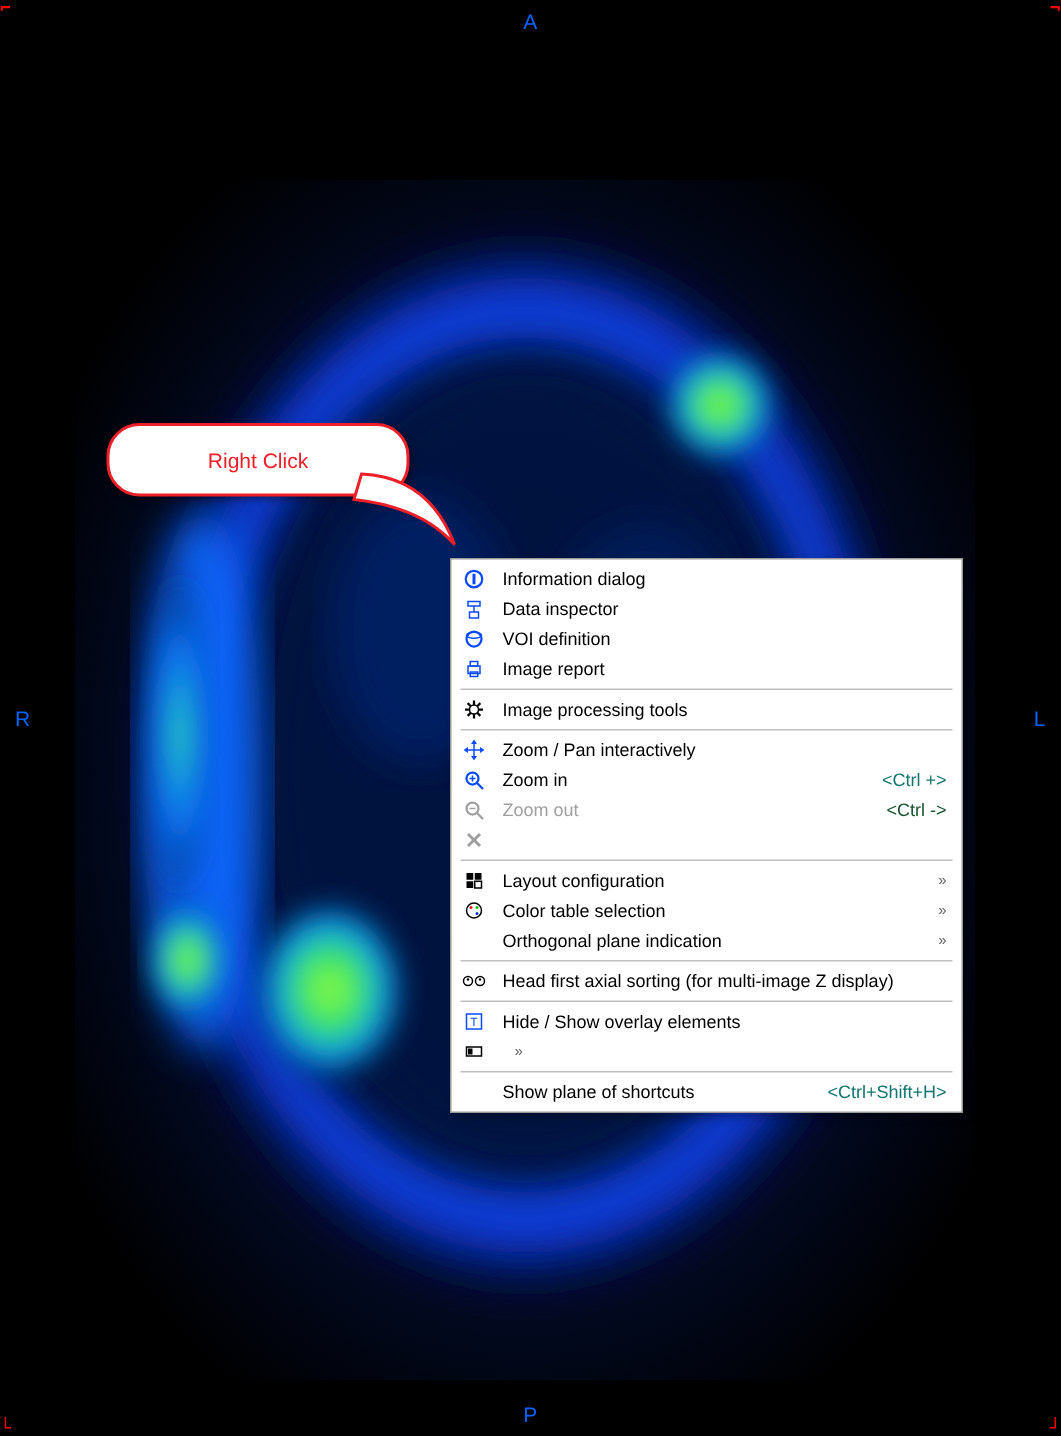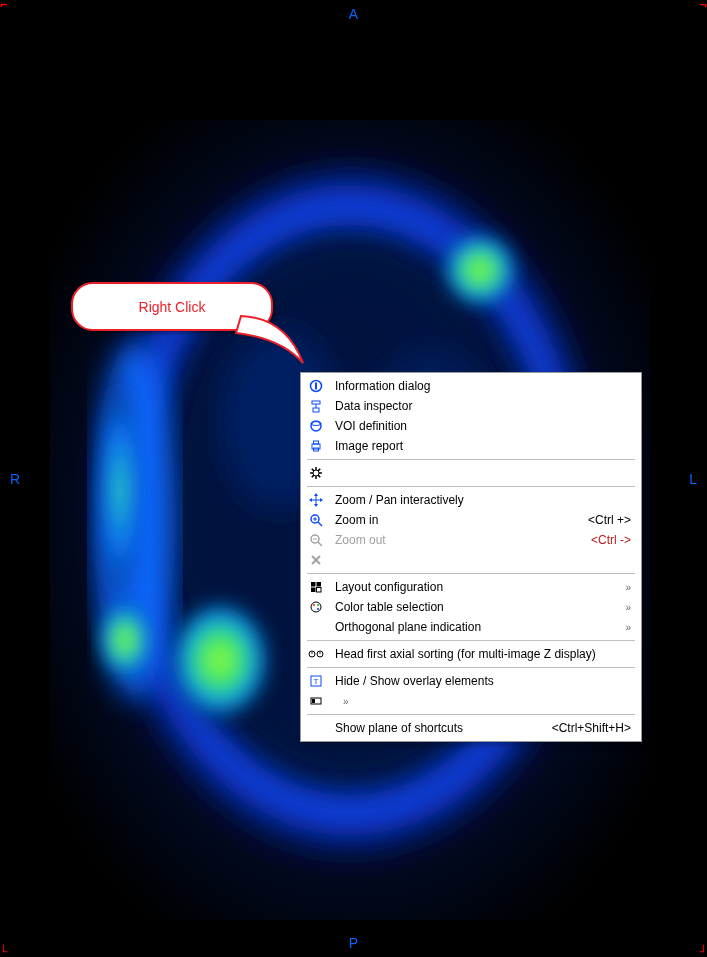--- a/index.html
+++ b/index.html
@@ -21,22 +21,22 @@
   
   .callout{position:absolute;left:71px;top:282px;width:210px;height:95px}
   .callout .bubble{width:198px;height:45px;border:2px solid #ec2029;background:#fff;border-radius:22px;box-shadow:2px 2px 4px rgba(0,0,0,.4);display:flex;align-items:center;justify-content:center;color:#ec2029;font-size:14px;font-weight:400}
   .callout svg.tail{position:absolute;left:160px;top:26px;width:85px;height:65px}
   
   .ctx{position:absolute;left:300px;top:372px;width:340px;background:#fff;border:1px solid #999;box-shadow:3px 3px 6px rgba(0,0,0,.3);color:#000;padding:3px 0}
   .ctx .item{display:flex;align-items:center;height:20px;padding:0 10px 0 6px;white-space:nowrap;cursor:default}
   .ctx .item.disabled{color:#a0a0a0}
   .ctx .item .ico{width:18px;height:16px;margin-right:10px;display:flex;align-items:center;justify-content:center;flex-shrink:0}
   .ctx .item .lbl{flex:1}
-  .ctx .item .sc{color:#000000;margin-left:8px}
-  .ctx .item.disabled .sc{color:#b91c1c}
+  .ctx .item .sc{color:#0f766e;margin-left:8px}
+  .ctx .item.disabled .sc{color:#14532d}
   .ctx .item .arrow{color:#666;font-size:10px;margin-left:8px}
   .ctx .item.sub .arrow::after{content:"»"}
   .ctx hr{margin:3px 6px;border:none;border-top:1px solid #c0c0c0}
 </style>
 </head>
 <body>
 
 <div class="viewport">
 
   <div class="cmark tl">⌐</div>
@@ -154,20 +154,21 @@
               <line x1="9.121320343559642" y1="9.121320343559642" x2="11.242640687119286" y2="11.242640687119284"></line>
               <line x1="7" y1="10" x2="7" y2="13"></line>
               <line x1="4.878679656440358" y1="9.121320343559642" x2="2.7573593128807152" y2="11.242640687119286"></line>
               <line x1="4" y1="7" x2="1" y2="7.000000000000001"></line>
               <line x1="4.878679656440357" y1="4.878679656440358" x2="2.7573593128807143" y2="2.7573593128807152"></line>
               <line x1="6.999999999999999" y1="4" x2="6.999999999999999" y2="1"></line>
               <line x1="9.121320343559642" y1="4.878679656440357" x2="11.242640687119284" y2="2.7573593128807143"></line>
             </g>
           </svg>
         </span>
+        <span class="lbl">Image processing tools</span>
       </div>
       <hr>
       <div class="item">
         <span class="ico">
           <svg width="14" height="14">
             <line x1="7" y1="1" x2="7" y2="13" stroke="#0b4bff"></line>
             <line x1="1" y1="7" x2="13" y2="7" stroke="#0b4bff"></line>
             <polygon points="7,0 5,3 9,3" fill="#0b4bff"></polygon>
             <polygon points="7,14 5,11 9,11" fill="#0b4bff"></polygon>
             <polygon points="0,7 3,5 3,9" fill="#0b4bff"></polygon>

